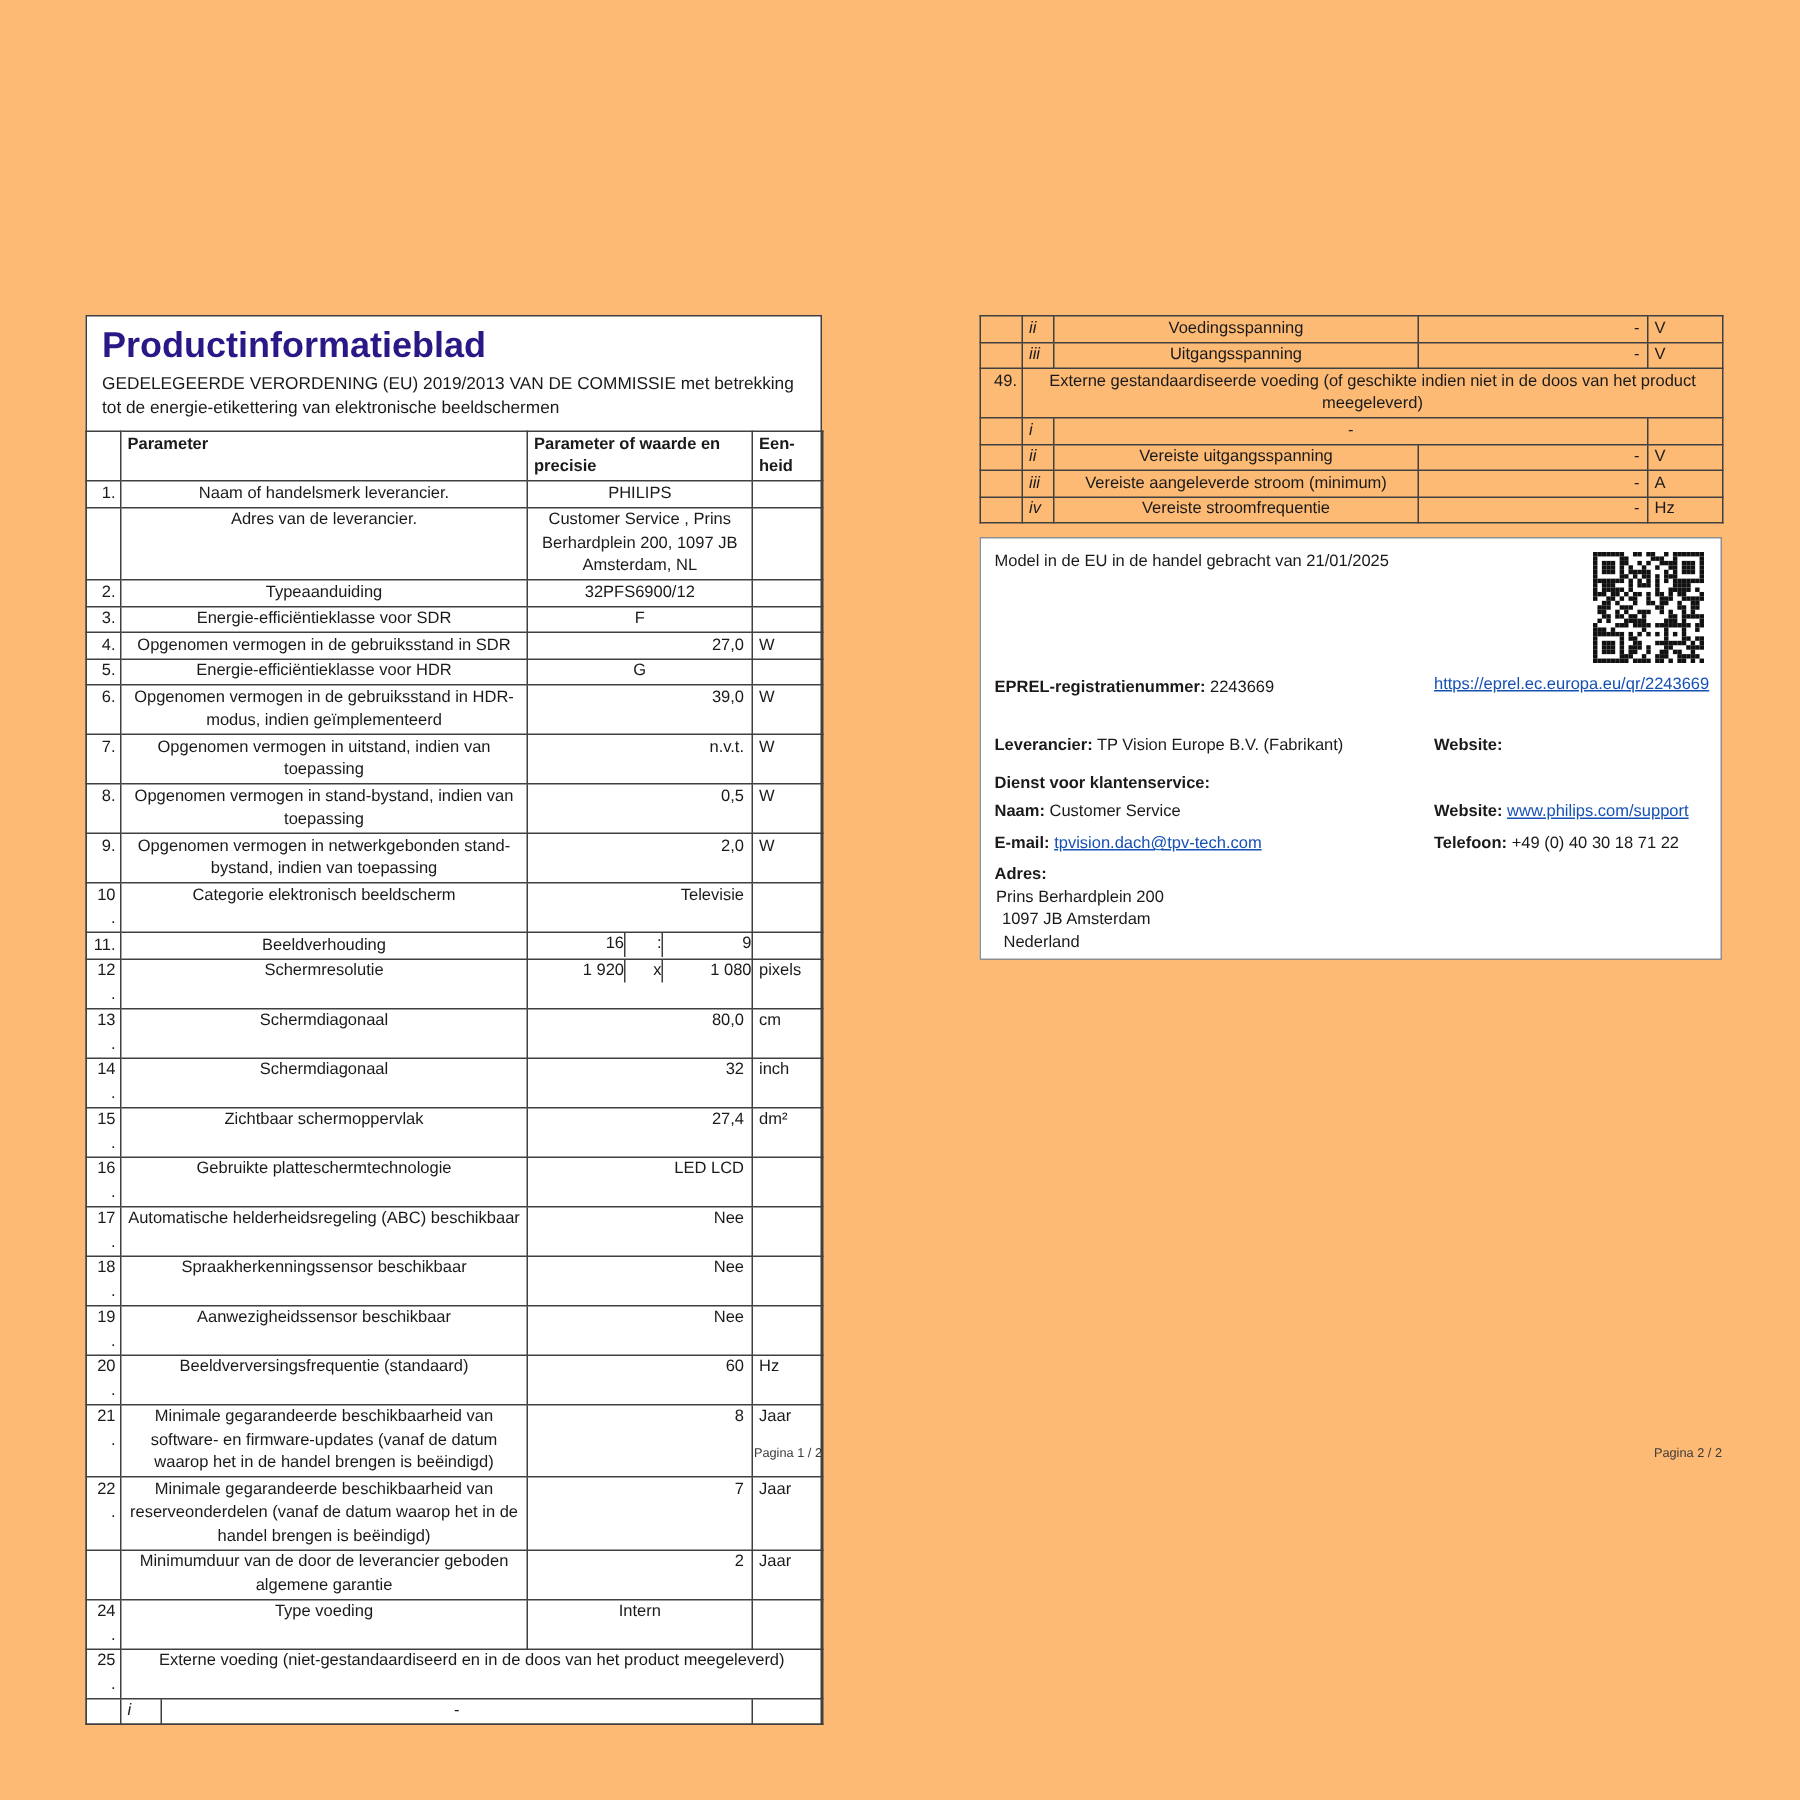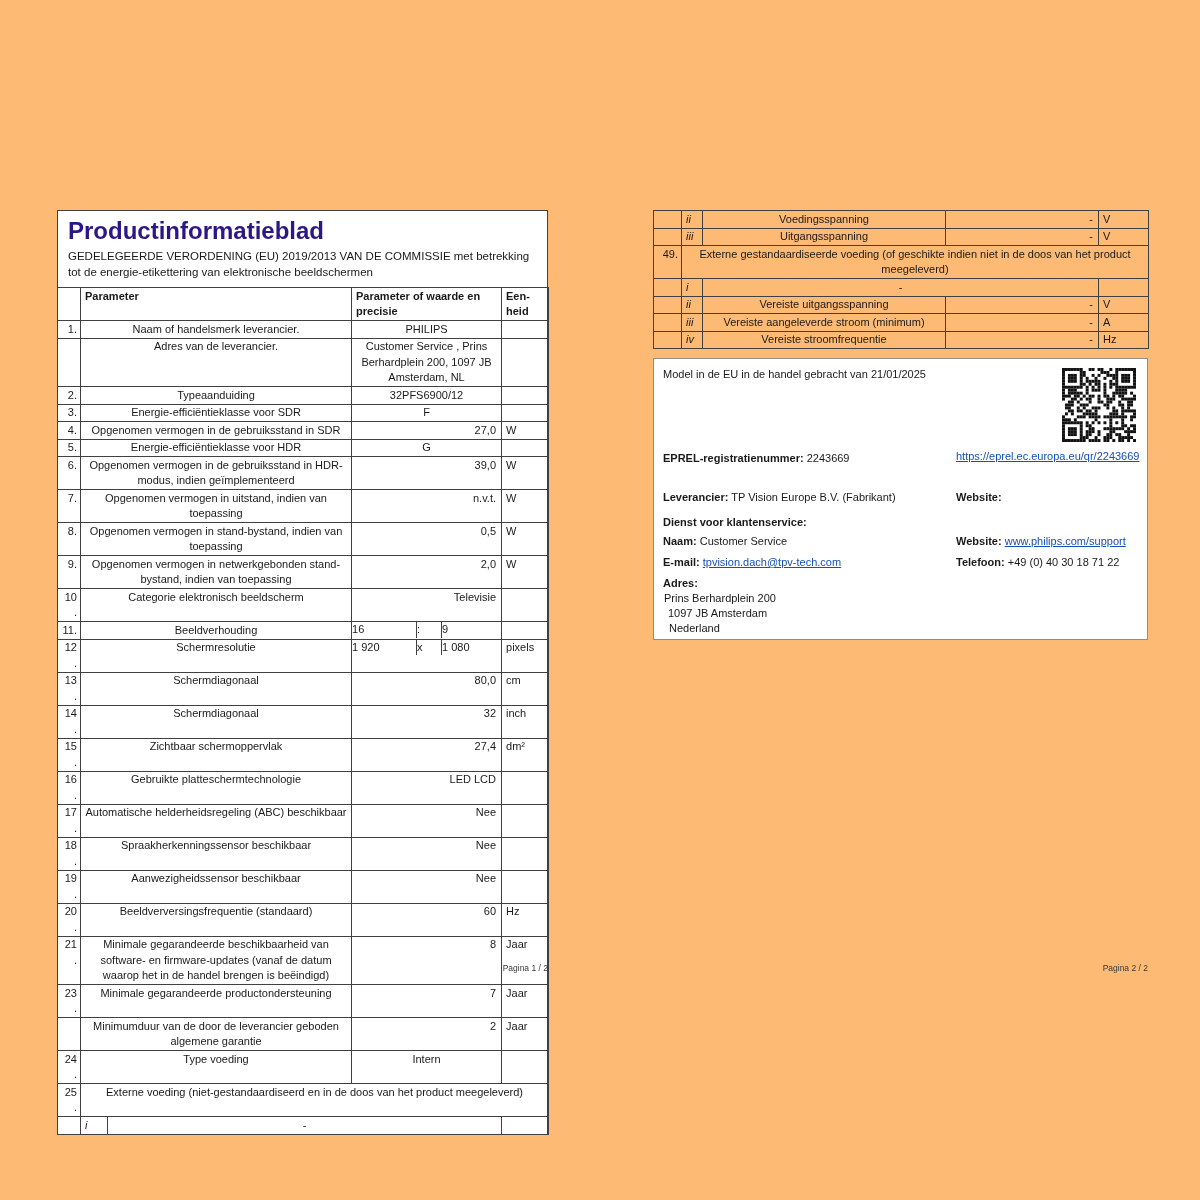--- a/index.html
+++ b/index.html
@@ -15,21 +15,21 @@
   .p1t{margin:0 -1px -1px -1px;width:calc(100% + 2px);}
   .hdr td{font-weight:bold;}
   .unit-h{white-space:pre-line;}
   .numc{text-align:right;padding-right:3px;}
   .subc{font-style:italic;}
   .va-l{text-align:center;}
   .va-r{text-align:right;padding-right:5px;}
   .unitc{text-align:left;}
   td.ratio{padding:0;}
   .rflex{display:flex;width:100%;}
-  .rflex span{display:block;text-align:left;line-height:15.5px;}
+  .rflex span{display:block;text-align:right;line-height:15.5px;}
   .rflex .ra{width:64px;}
   .rflex .rsep{width:24px;border-left:1px solid #404040;border-right:1px solid #404040;}
   .rflex .rb{flex:1;}
   
   .page2{position:absolute;left:653px;top:210px;width:495px;}
   .infobox{position:relative;margin-top:9px;height:282px;border:1px solid #8f8f8f;box-sizing:border-box;background:#fff;}
   .ib-line{position:absolute;white-space:nowrap;line-height:14px;font-size:11px;}
   .ib-label{font-weight:bold;}
   .ib-link{color:#1550b4;text-decoration:underline;cursor:pointer;}
   .ib-wrap{white-space:normal;width:200px;word-break:break-all;line-height:15px;}
@@ -201,22 +201,22 @@
             <td class="va-r">60</td>
             <td class="unitc">Hz</td>
           </tr>
           <tr>
             <td class="numc">21.</td>
             <td class="va-l" colspan="2">Minimale gegarandeerde beschikbaarheid van software- en firmware-updates (vanaf de datum waarop het in de handel brengen is beëindigd)</td>
             <td class="va-r">8</td>
             <td class="unitc">Jaar</td>
           </tr>
           <tr>
-            <td class="numc">23.</td>
-            <td class="va-l" colspan="2">Minimale gegarandeerde productondersteuning</td>
+            <td class="numc">22.</td>
+            <td class="va-l" colspan="2">Minimale gegarandeerde beschikbaarheid van reserveonderdelen (vanaf de datum waarop het in de handel brengen is beëindigd)</td>
             <td class="va-r">7</td>
             <td class="unitc">Jaar</td>
           </tr>
           <tr>
             <td class="numc"></td>
             <td class="va-l" colspan="2">Minimumduur van de door de leverancier geboden algemene garantie</td>
             <td class="va-r">2</td>
             <td class="unitc">Jaar</td>
           </tr>
           <tr>

